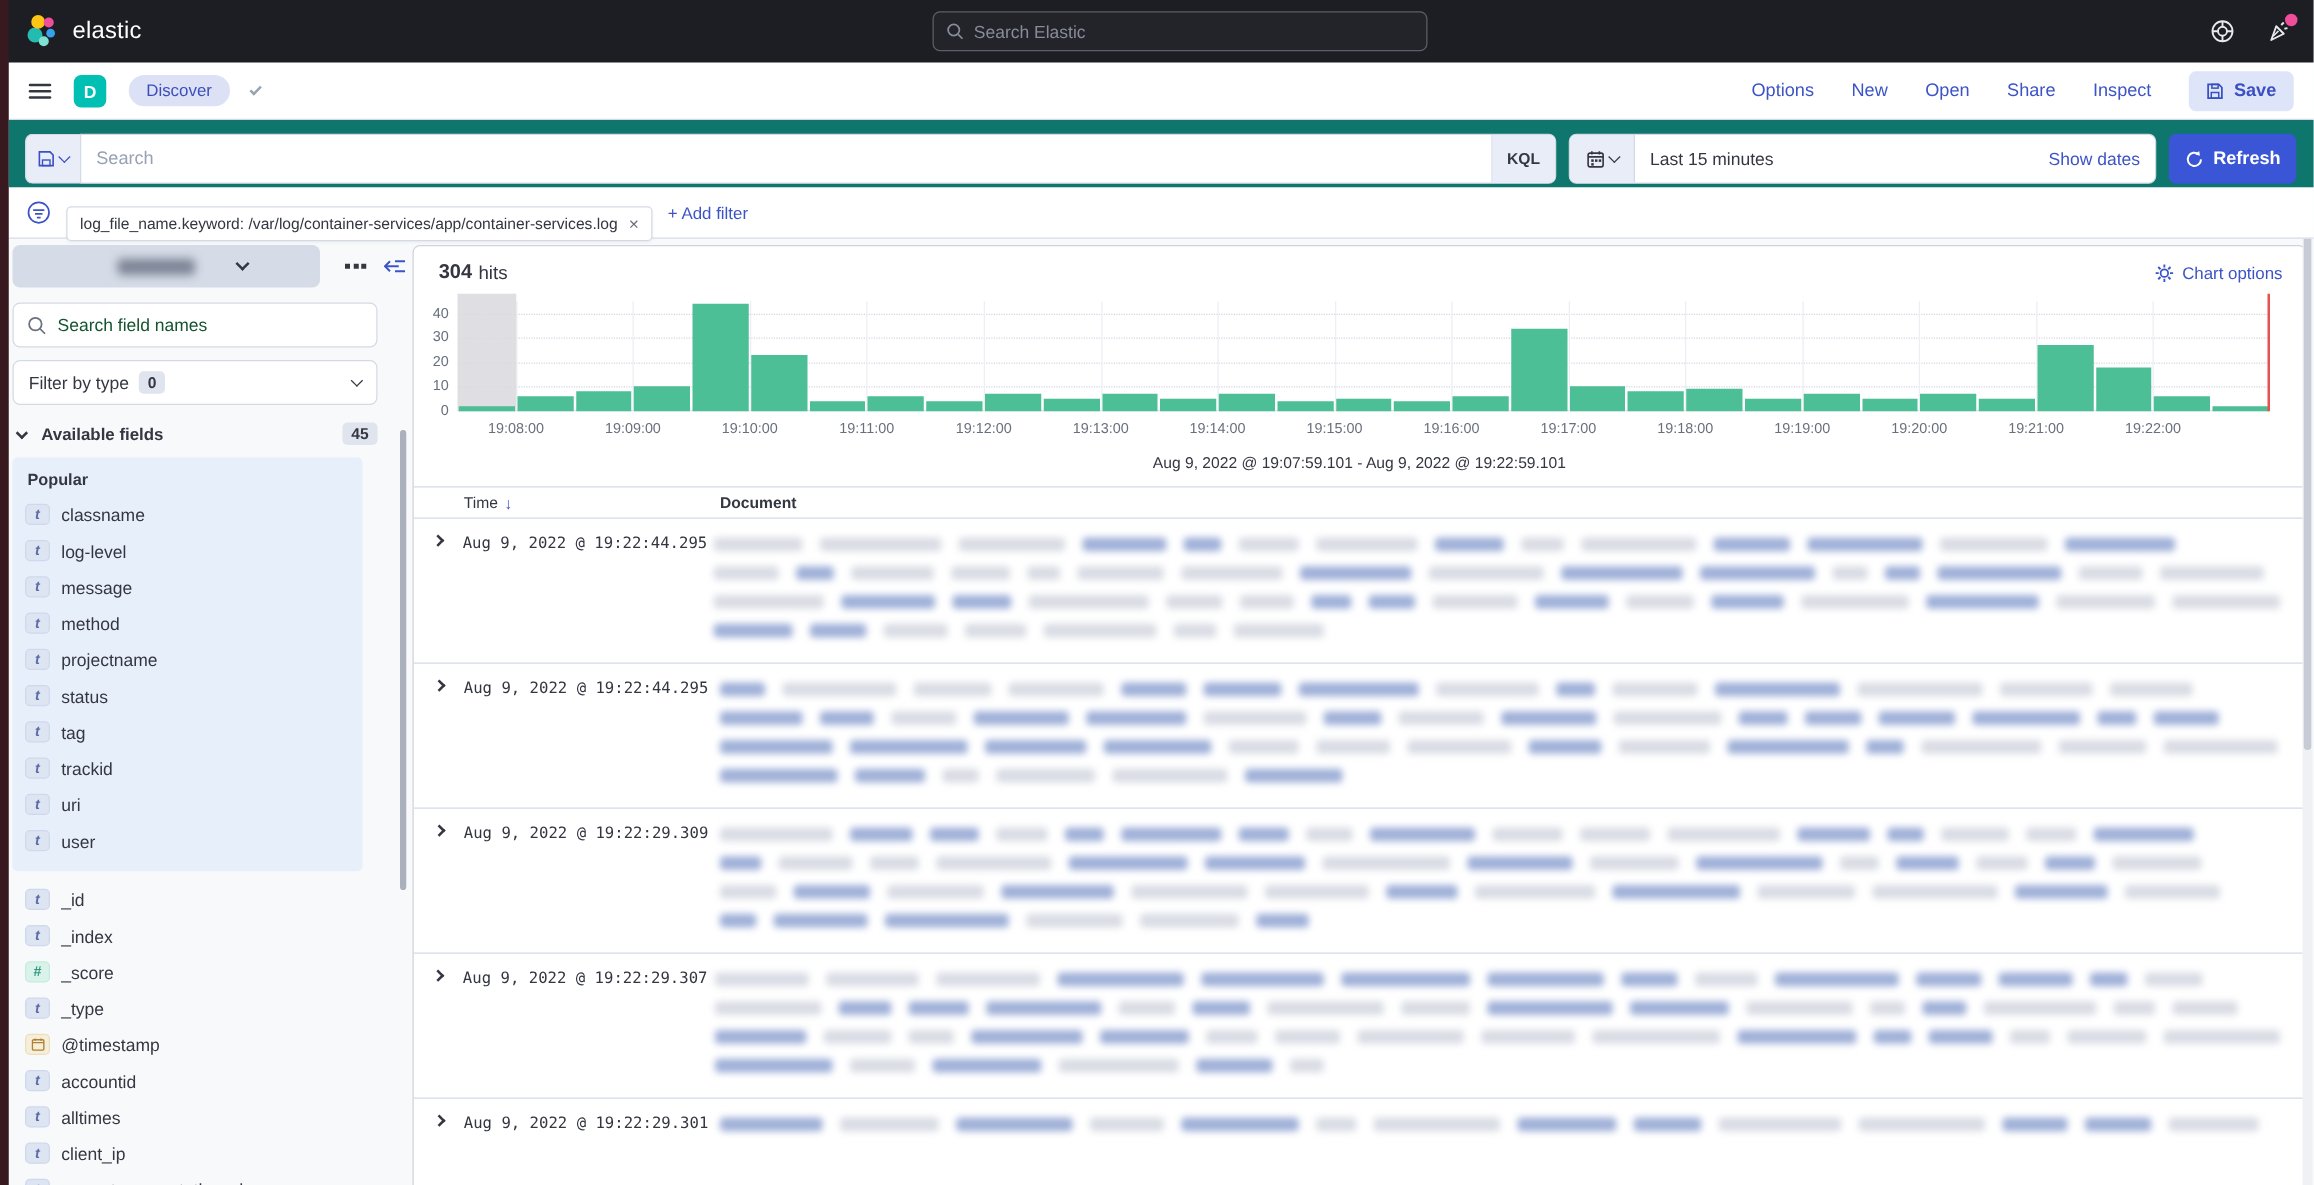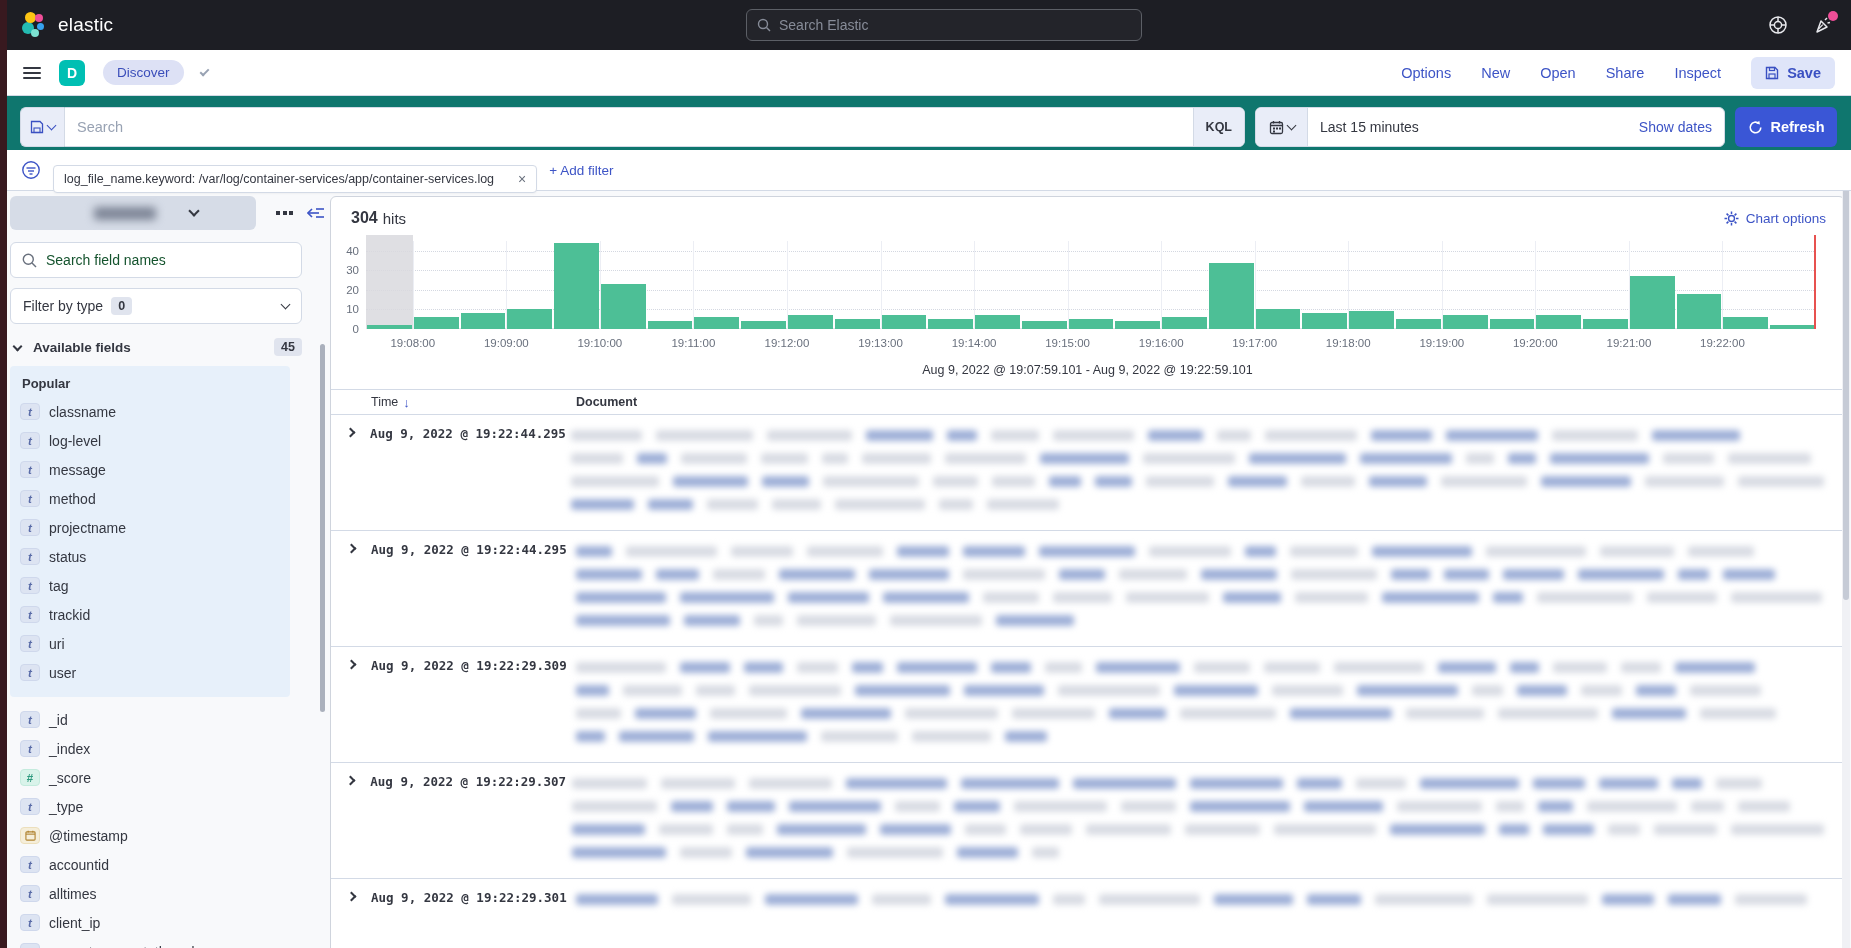--- a/index.html
+++ b/index.html
@@ -44,21 +44,21 @@
   .kql-tag { margin-left:auto; height:38px; display:flex; align-items:center; padding:0 12px; background:#e9edf8; border-left:1px solid #d3dae6; border-radius:0 5px 5px 0; font-size:12.5px; font-weight:600; color:#343741; cursor:pointer; }
   .datepicker { width:470px; height:40px; border:1px solid #d3dae6; border-radius:6px; background:#fff; display:flex; align-items:center; overflow:hidden; }
   .date-prepend { width:52px; height:100%; background:#e9edf8; border-right:1px solid #d3dae6; display:flex; align-items:center; justify-content:center; gap:4px; cursor:pointer; }
   .date-text { padding-left:12px; font-size:14px; color:#343741; }
   .show-dates { margin-left:auto; padding-right:12px; color:#3d54c6; font-size:14px; cursor:pointer; }
   .refresh-btn { width:102px; height:40px; background:#3a56d6; border:none; border-radius:6px; color:#fff; font-size:14.5px; font-weight:600; display:flex; align-items:center; justify-content:center; gap:8px; cursor:pointer; }
   .chev-sm { width:7px; height:7px; border-right:1.5px solid #343741; border-bottom:1.5px solid #343741; transform:rotate(45deg); margin-top:-3px; }
 
   
   .filterbar { position:absolute; left:7px; top:150px; width:1844px; height:41px; background:#fff; border-bottom:1px solid #d3dae6; display:flex; align-items:center; padding:0 14px; gap:12px; z-index:8; }
-  .filter-pill { display:flex; align-items:center; gap:24px; border:1px solid #d3dae6; background:#fff; border-radius:4px; padding:5px 10px; font-size:12.5px; color:#343741; cursor:pointer; box-shadow:0 1px 2px rgba(0,0,0,.04);margin-top:18px; }
+  .filter-pill { display:flex; align-items:center; gap:9px; border:1px solid #d3dae6; background:#fff; border-radius:4px; padding:5px 10px; font-size:12.5px; color:#343741; cursor:pointer; box-shadow:0 1px 2px rgba(0,0,0,.04);margin-top:18px; }
   .filter-pill .x { color:#69707d; font-size:14px; cursor:pointer; }
   .add-filter { color:#3d54c6; font-size:13.5px; cursor:pointer; }
 
   
   .sidebar { position:absolute; left:10px; top:196px; width:315px; height:752px; }
   .dataview-row { display:flex; align-items:center; }
   .dataview-btn { width:246px; height:34px; background:#d6dce7; border-radius:6px; display:flex; align-items:center; padding:0 12px; cursor:pointer; }
   .dv-blur { width:62px; height:13px; border-radius:3px; background:#7d8596; filter:blur(4px); margin-left:72px; }
   .dv-chev { width:8px; height:8px; border-right:2px solid #343741; border-bottom:2px solid #343741; transform:rotate(45deg); margin-left:34px; margin-top:-4px; }
   .boxes-icon { display:flex; gap:2.5px; margin-left:20px; cursor:pointer; }
@@ -103,21 +103,21 @@
   .now-line { position:absolute; top:-6px; right:0px; width:2px; height:94px; background:#e7514f; }
   .xaxis { position:absolute; left:35px; top:94px; width:1450px; height:18px; }
   .xtick { position:absolute; top:2px; transform:translateX(-50%); font-size:11.5px; color:#69707d; white-space:nowrap; }
   .range-label { text-align:center; font-size:12.5px; color:#343741; margin-top:-18px; }
 
   .table { margin-top:12px; }
   .thead { display:flex; border-top:1px solid #d3dae6; border-bottom:1px solid #d3dae6; height:26px; align-items:center; }
   .th-time { width:245px; padding-left:40px; font-weight:400; font-size:12.5px; display:flex; align-items:center; gap:5px; cursor:pointer; }
   .sort-arrow { color:#3d54c6; font-size:13px; }
   .th-doc { font-weight:700; font-size:12.5px; cursor:pointer; }
-  .trow { display:flex; border-bottom:1px solid #d3dae6; padding:9px 0 8px 0; min-height:116px;font-weight:bold; }
+  .trow { display:flex; border-bottom:1px solid #d3dae6; padding:9px 0 8px 0; min-height:116px; }
   .expand { width:40px; display:flex; justify-content:center; padding-top:5px; }
   .row-chev { width:7px; height:7px; border-right:2px solid #343741; border-top:2px solid #343741; transform:rotate(45deg); cursor:pointer; }
   .t-time { width:205px; font-family:"DejaVu Sans Mono", monospace; font-size:12.5px; padding-top:2px; white-space:nowrap; }
   .t-doc { flex:1; padding-right:20px; }
   .blur-line { display:flex; gap:14px; height:23px; align-items:center; }
   .chip { height:11px; border-radius:3px; filter:blur(3px); flex:none; }
   .chip-f { background:#9fb0d8; }
   .chip-v { background:#d9dce4; }
 
   .page-scroll { position:absolute; right:1px; top:96px; width:8px; height:852px; background:#f0f1f5; }

